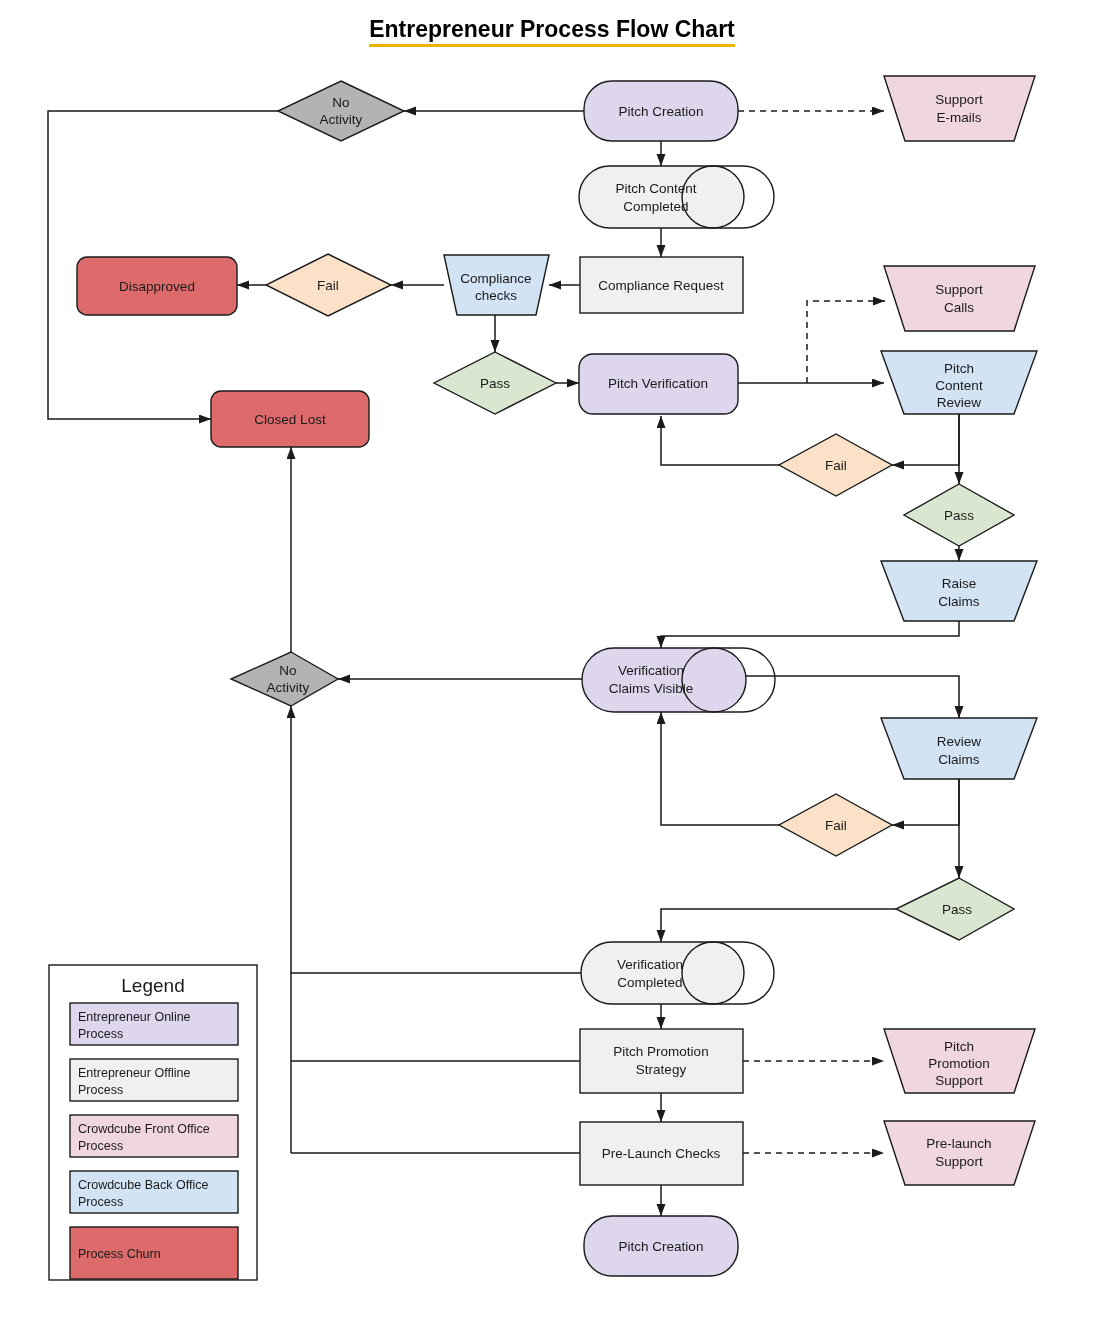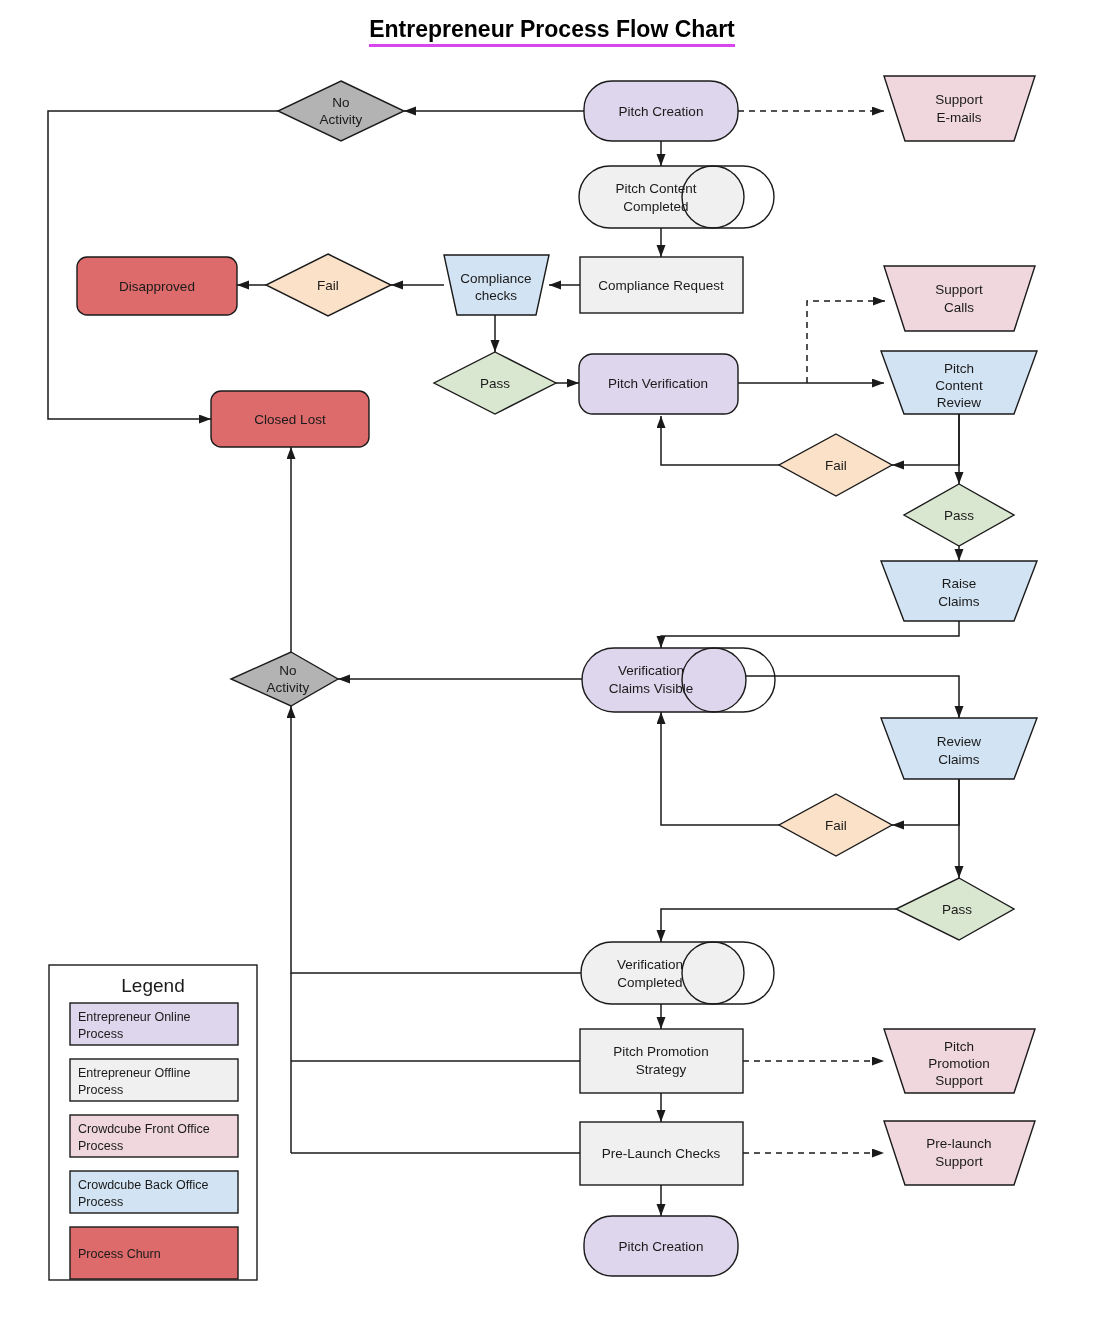--- a/index.html
+++ b/index.html
@@ -2,21 +2,21 @@
 <html><head>
 <meta charset="utf-8">
 <style>
   html,body{margin:0;padding:0;background:#ffffff;}
   body{width:1104px;height:1326px;font-family:"Liberation Sans",sans-serif;overflow:hidden;}
   #root{position:relative;width:1104px;height:1326px;}
   .chart-title{
     position:absolute;left:0;top:16px;width:1104px;text-align:center;
     font-size:23px;font-weight:bold;color:#000;
   }
-  .chart-title span{border-bottom:3px solid #d946ef;padding-bottom:2px;}
+  .chart-title span{border-bottom:3px solid #eab308;padding-bottom:2px;}
   svg{position:absolute;left:0;top:0;}
   .nodeText{font-family:"Liberation Sans",sans-serif;font-size:13.5px;fill:#1a1a1a;}
   .legendTitle{font-family:"Liberation Sans",sans-serif;font-size:19px;fill:#1a1a1a;}
   .legendText{font-family:"Liberation Sans",sans-serif;font-size:12.5px;fill:#1a1a1a;}
   .shape{stroke:#1a1a1a;stroke-width:1.4;}
   .edge{stroke:#1a1a1a;stroke-width:1.5;fill:none;}
   .edge-dash{stroke:#1a1a1a;stroke-width:1.5;fill:none;stroke-dasharray:6 5;}
 </style>
 </head>
 <body>

